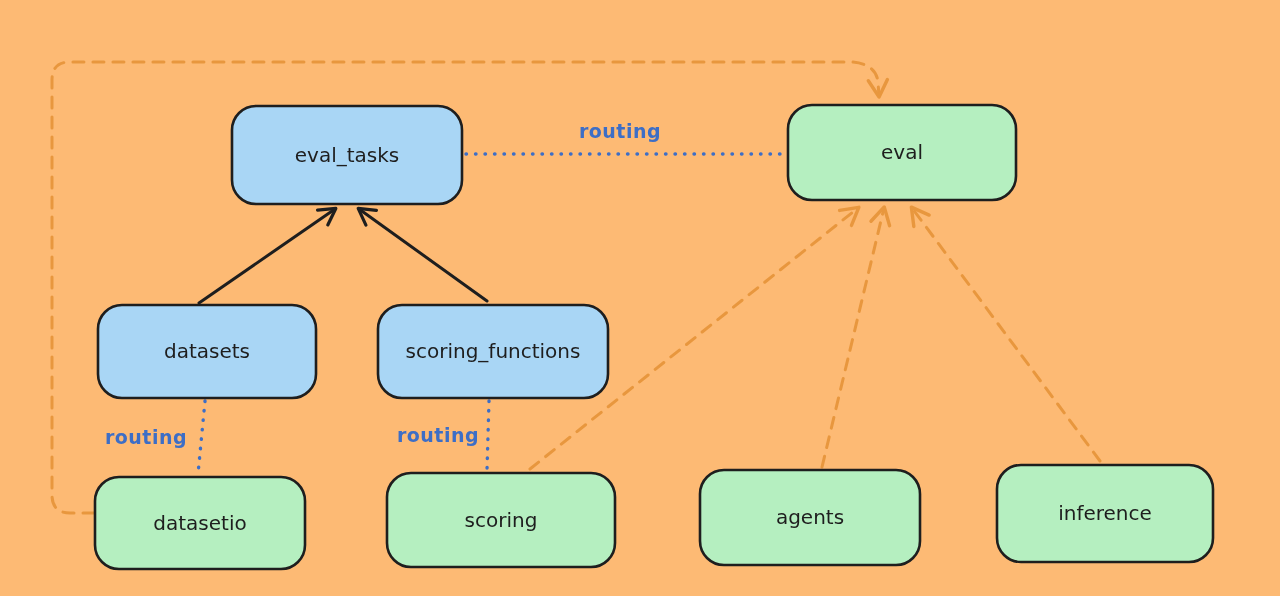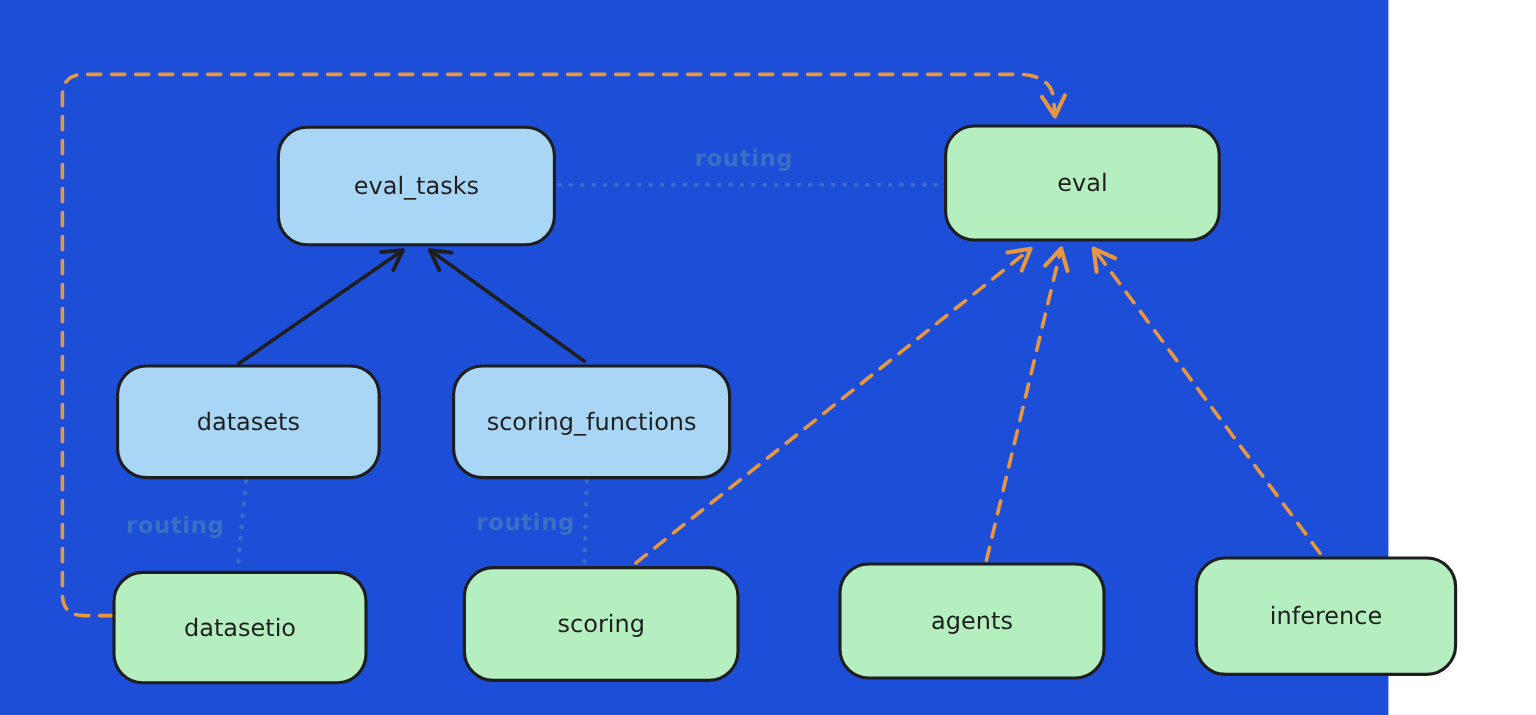--- a/index.html
+++ b/index.html
@@ -6,23 +6,23 @@
     margin: 0;
     padding: 0;
     background: #ffffff;
     width: 1280px;
     height: 596px;
     overflow: hidden;
     font-family: "DejaVu Sans", sans-serif;
   }
   .stage {
     position: relative;
-    width: 1157px;
+    width: 1280px;
     height: 596px;
-    background: #1d4ed8;
+    background: #fdba74;
   }
   svg { display: block; }
   .node-rect {
     stroke-width: 2.6px;
   }
   .node-label {
     font-family: "DejaVu Sans", sans-serif;
     font-size: 20px;
     text-anchor: middle;
   }

